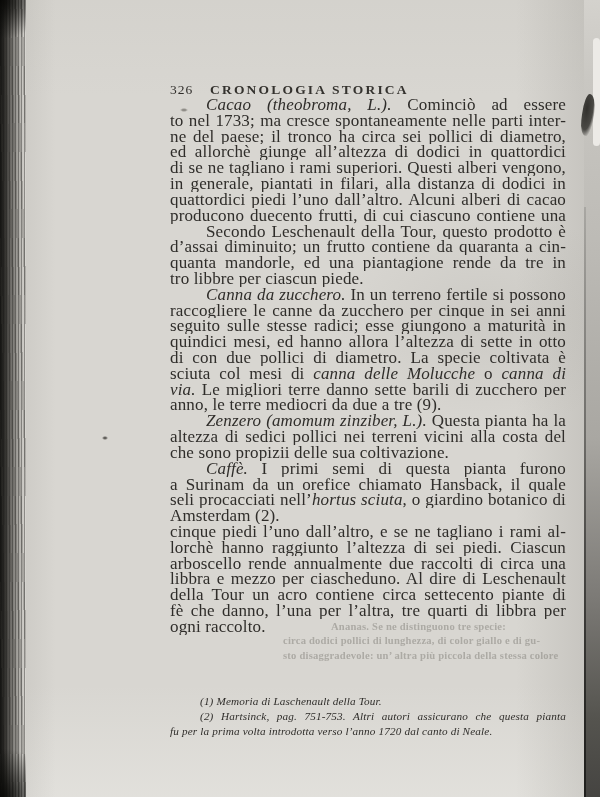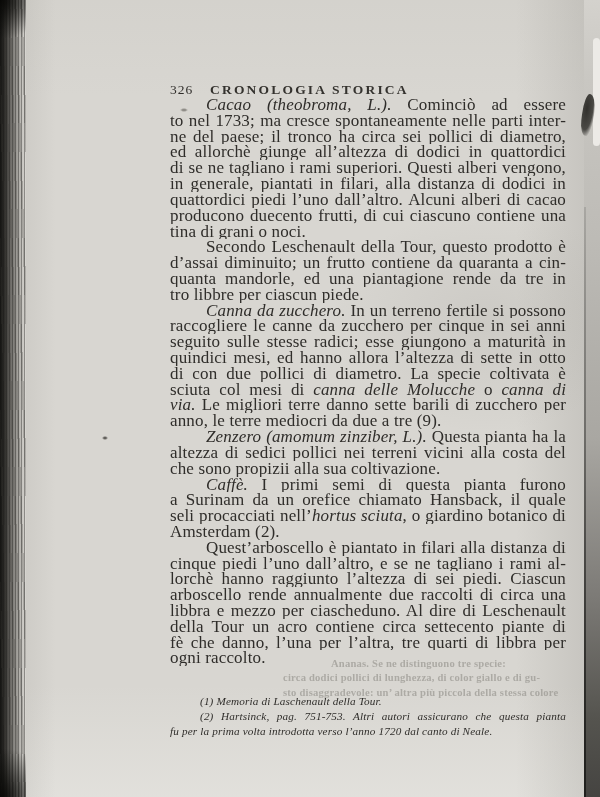--- a/index.html
+++ b/index.html
@@ -62,21 +62,21 @@
     text-align:justify;text-align-last:justify;letter-spacing:0.15px;
   }
   .line.indent{padding-left:36px;}
   .line.last{text-align-last:left;}
   .it{font-style:italic;}
   .footnotes{position:absolute;top:694px;left:0;width:100%;}
   .footnotes .line{height:15.2px;line-height:15.2px;font-size:11.2px;font-style:italic;}
   .footnotes .line.indent{padding-left:30px;}
   
   .showthrough{
-    position:absolute;top:657px;left:113px;width:284px;
+    position:absolute;top:620px;left:113px;width:284px;
     color:#8f8d87;opacity:0.6;filter:blur(0.55px);
     font-weight:700;font-size:10.6px;
   }
   .showthrough .stline{height:14.4px;line-height:14.4px;overflow:hidden;letter-spacing:0.2px;}
   .showthrough .stline:first-child{padding-left:48px;}
 </style>
 </head>
 <body>
 
 <div class="scan">
@@ -94,41 +94,39 @@
 
     <div class="body" id="body">
         <div class="line indent"><span class="it">Cacao (theobroma, L.).</span><span> Cominciò ad essere coltiva-</span></div>
         <div class="line"><span>to nel 1733; ma cresce spontaneamente nelle parti inter-</span></div>
         <div class="line"><span>ne del paese; il tronco ha circa sei pollici di diametro,</span></div>
         <div class="line"><span>ed allorchè giunge all’altezza di dodici in quattordici pie-</span></div>
         <div class="line"><span>di se ne tagliano i rami superiori. Questi alberi vengono,</span></div>
         <div class="line"><span>in generale, piantati in filari, alla distanza di dodici in</span></div>
         <div class="line"><span>quattordici piedi l’uno dall’altro. Alcuni alberi di cacao</span></div>
         <div class="line"><span>producono duecento frutti, di cui ciascuno contiene una ven-</span></div>
-        <div class="line last"><span>tina di grani o noci.</span></div>
         <div class="line indent"><span>Secondo Leschenault della Tour, questo prodotto è</span></div>
         <div class="line"><span>d’assai diminuito; un frutto contiene da quaranta a cin-</span></div>
         <div class="line"><span>quanta mandorle, ed una piantagione rende da tre in quat-</span></div>
         <div class="line last"><span>tro libbre per ciascun piede.</span></div>
         <div class="line indent"><span class="it">Canna da zucchero.</span><span> In un terreno fertile si possono</span></div>
         <div class="line"><span>raccogliere le canne da zucchero per cinque in sei anni di</span></div>
         <div class="line"><span>seguito sulle stesse radici; esse giungono a maturità in</span></div>
         <div class="line"><span>quindici mesi, ed hanno allora l’altezza di sette in otto pie-</span></div>
         <div class="line"><span>di con due pollici di diametro. La specie coltivata è cono-</span></div>
         <div class="line"><span>sciuta col mesi di </span><span class="it">canna delle Molucche</span><span> o </span><span class="it">canna di Bata-</span></div>
         <div class="line"><span class="it">via.</span><span> Le migliori terre danno sette barili di zucchero per</span></div>
         <div class="line last"><span>anno, le terre mediocri da due a tre (9).</span></div>
         <div class="line indent"><span class="it">Zenzero (amomum zinziber, L.).</span><span> Questa pianta ha la</span></div>
         <div class="line"><span>altezza di sedici pollici nei terreni vicini alla costa del mare</span></div>
-        <div class="line last"><span>che sono propizii alla sua coltivazione.</span></div>
+        <div class="line last"><span>che sono propizii delle sua coltivazione.</span></div>
         <div class="line indent"><span class="it">Caffè.</span><span> I primi semi di questa pianta furono introdotti</span></div>
         <div class="line"><span>a Surinam da un orefice chiamato Hansback, il quale era-</span></div>
         <div class="line"><span>seli procacciati nell’</span><span class="it">hortus sciuta</span><span>, o giardino botanico di</span></div>
         <div class="line last"><span>Amsterdam (2).</span></div>
-        <div class="line indent"><span>Quest’arboscello è piantato in filari alla distanza di</span></div>
         <div class="line"><span>cinque piedi l’uno dall’altro, e se ne tagliano i rami al-</span></div>
         <div class="line"><span>lorchè hanno raggiunto l’altezza di sei piedi. Ciascun</span></div>
         <div class="line"><span>arboscello rende annualmente due raccolti di circa una</span></div>
         <div class="line"><span>libbra e mezzo per ciascheduno. Al dire di Leschenault</span></div>
         <div class="line"><span>della Tour un acro contiene circa settecento piante di caf-</span></div>
         <div class="line"><span>fè che danno, l’una per l’altra, tre quarti di libbra per</span></div>
         <div class="line last"><span>ogni raccolto.</span></div>
       </div>
 
     <div class="showthrough" id="showthrough">

